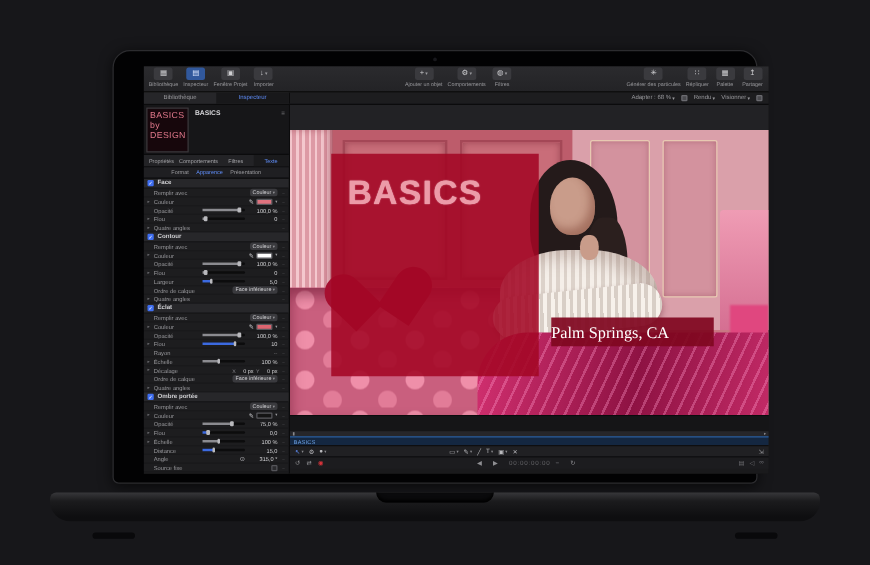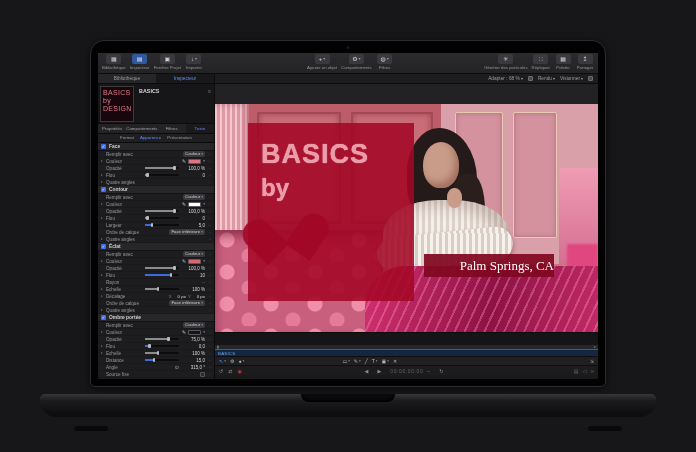--- a/index.html
+++ b/index.html
@@ -6,21 +6,21 @@
   html,body { width:696px; height:452px; }
   body { background:#17171a; font-family:"Liberation Sans",sans-serif; overflow:hidden; position:relative; }
 
   
   .laptop { position:absolute; inset:0; }
   .screen { position:absolute; left:90px; top:40px; width:516px; height:347px;
             background:#020203; border:1px solid #2c2c2f; border-radius:14px 14px 5px 5px;
             box-shadow:0 2px 10px rgba(0,0,0,.6); }
   .camera { position:absolute; left:50%; top:5px; width:3px; height:3px; border-radius:50%;
             background:#18181c; transform:translateX(-50%); }
-  .display { position:absolute; left:7px; top:12px; width:500px; height:326px; background:#161617; overflow:hidden; }
+  .display { position:absolute; left:24px; top:12px; width:500px; height:326px; background:#161617; overflow:hidden; }
   .base { position:absolute; left:40px; top:394px; width:616px; height:23px; border-radius:5px 5px 16px 16px;
           background:linear-gradient(#37373a, #1b1b1d 30%, #0e0e10 85%); }
   .base-notch { position:absolute; left:50%; top:0; width:94px; height:8px; transform:translateX(-50%);
           background:#0a0a0c; border-radius:0 0 10px 10px; box-shadow:inset 0 -2px 3px #000; }
   .foot { position:absolute; top:426px; width:34px; height:5px; border-radius:3px; background:#09090b; }
   .foot.l { left:74px; } .foot.r { left:588px; }
 
   
   .app { position:absolute; inset:0; display:flex; flex-direction:column; color:#b9b9bc; }
   .toolbar { height:21px; background:linear-gradient(#2b2b2e,#232326); display:flex; align-items:flex-start;
@@ -119,21 +119,21 @@
            background:linear-gradient(100deg,#d23070 0%, #8e1243 55%, #c22a66 100%); border-radius:40px 0 0 0; }
   .bedfg:before { content:""; position:absolute; inset:0; border-radius:40px 0 0 0;
            background:repeating-linear-gradient(115deg, rgba(255,150,200,.35) 0 2px, rgba(0,0,0,0) 2px 9px); }
   .sidepink { position:absolute; left:352px; top:140px; width:31px; height:60px; background:#e0477f; filter:blur(1px); }
   .titlecard { position:absolute; left:33px; top:19px; width:166px; height:178px; background:rgba(163,7,36,.88);
                padding:12px 0 0 13px; }
   .titlecard .l1,.titlecard .l3 { font-size:27px; color:#ec9ba8; letter-spacing:1px; font-weight:bold;
                text-shadow:0 0 1px #f8ccd4; line-height:1.45; }
   .titlecard .l2 { font-size:24px; color:#ec9ba8; font-weight:bold; text-shadow:0 0 1px #f8ccd4; line-height:1.2; }
   .caption { position:absolute; left:209px; top:150px; width:130px; height:23px; background:rgba(128,8,32,.93);
-             color:#fff; font-family:"Liberation Serif",serif; font-size:13px; line-height:23px; text-align:right; }
+             color:#fff; font-family:"Liberation Serif",serif; font-size:13px; line-height:23px; text-align:left; }
 
   
   .timeline { height:47px; background:#1a1a1c; border-top:1px solid #0b0b0c; display:flex; flex-direction:column; }
   .tl-spacer { height:12px; background:#151517; }
   .tl-track { height:4px; background:#26262a; display:flex; justify-content:space-between; align-items:center; padding:0 2px; }
   .tl-track span { font-size:3.5px; color:#8a8a8e; line-height:4px; }
   .tl-bar { height:7px; background:#142741; border-top:1px solid #2c5e9c; display:flex; align-items:center; }
   .tl-bar span { font-size:4.4px; color:#6ea4e8; padding-left:3px; letter-spacing:.2px; }
   .tl-tools { height:9px; display:flex; align-items:center; background:#202023; border-top:1px solid #0e0e10; padding:0 4px; }
   .tool { font-size:5px; color:#b9b9bd; margin-right:4px; display:flex; align-items:center; gap:1px; }
@@ -603,21 +603,20 @@
                 <div class="hair"></div>
                 <div class="hair2"></div>
                 <div class="face"></div>
                 <div class="sweater"></div>
                 <div class="arm"></div>
                 <div class="hand"></div>
                 <div class="sidepink"></div>
                 <div class="bedfg"></div>
                 <div class="titlecard">
                   <div class="l1">BASICS</div>
-                  <div class="l2">by</div>
                 </div>
                 <div class="caption">Palm Springs, CA</div>
               </div>
             </section>
 
             <footer class="timeline">
               <div class="tl-spacer"></div>
               <div class="tl-track">
                 <span>▮</span>
                 <span>▸</span>

